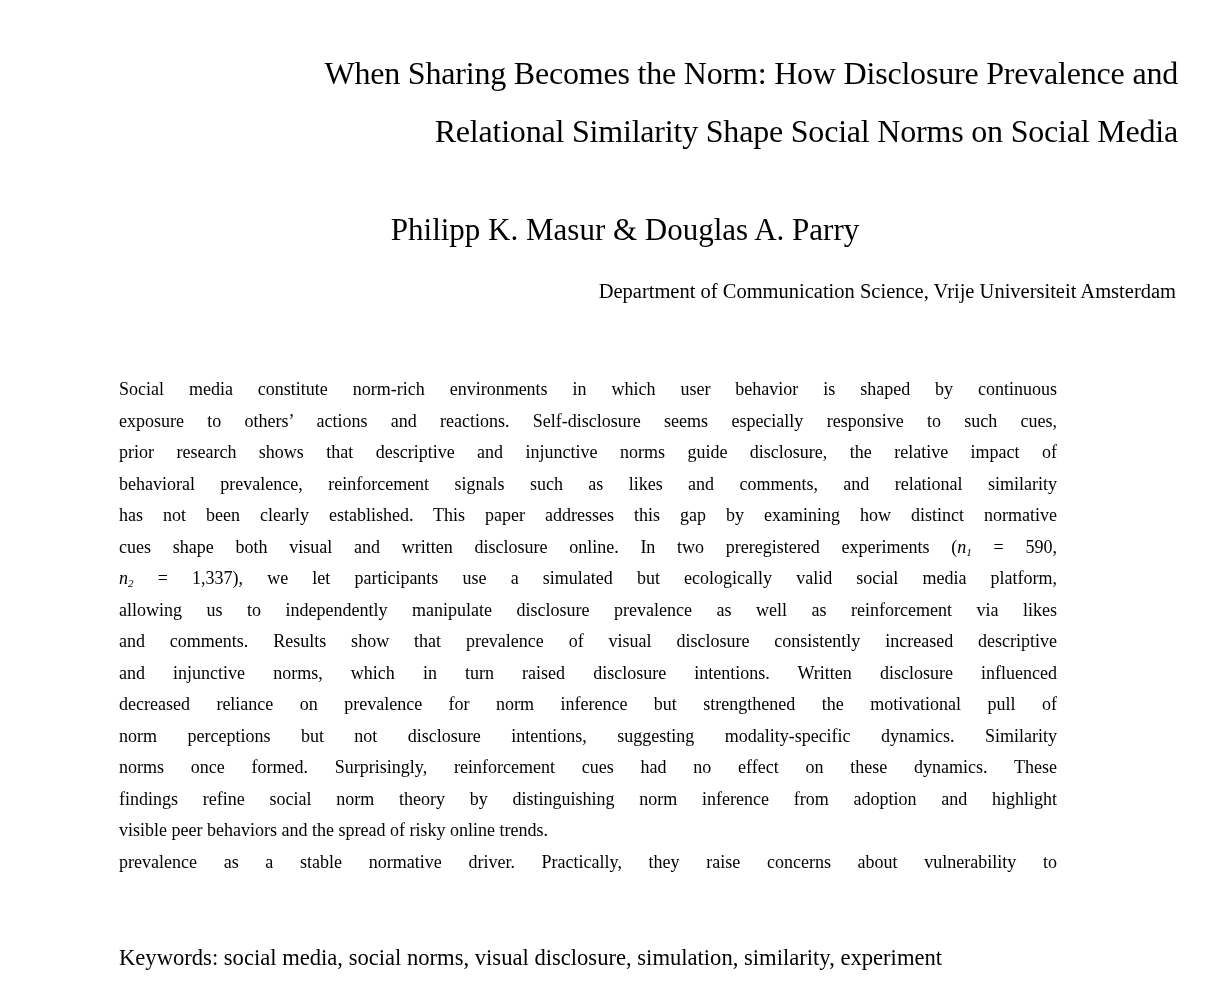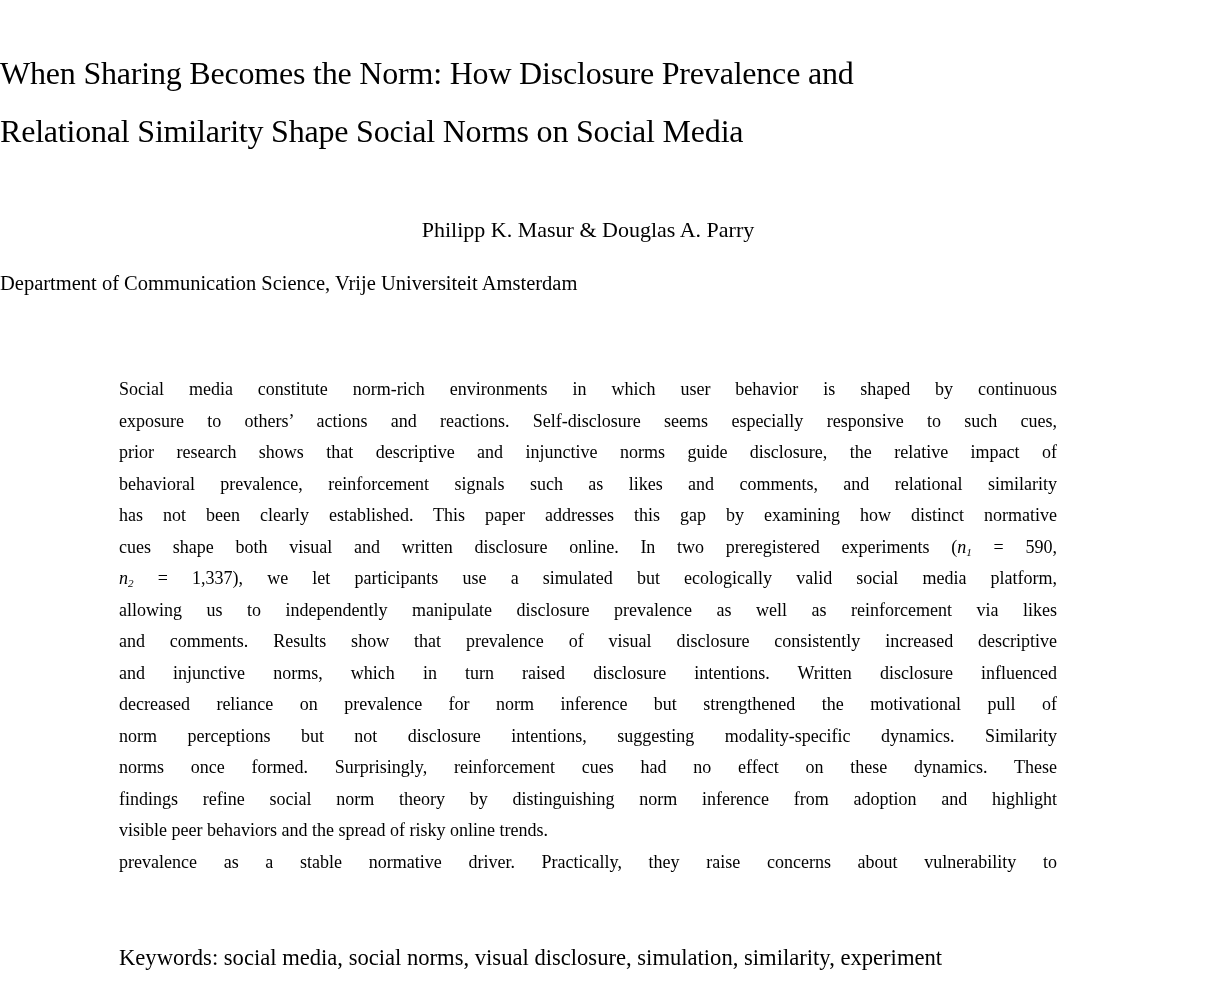--- a/index.html
+++ b/index.html
@@ -13,44 +13,45 @@
       position: relative;
       overflow: hidden;
       font-family: "Liberation Serif", "DejaVu Serif", serif;
       color: #000000;
     }
     .title-block {
       position: absolute;
       left: 0;
       top: 44px;
       width: 1178px;
-      text-align: left;
+      text-align: right;
     }
     .title-line {
       font-size: 32px;
       line-height: 58px;
       white-space: nowrap;
       letter-spacing: -0.2px;
     }
     .authors {
       position: absolute;
       left: 0;
       top: 214px;
       width: 1176px;
       text-align: center;
-      font-size: 22px;
+      font-size: 31px;
       line-height: 32px;
       white-space: nowrap;
+      padding-left: 37px;
     }
     .affiliation {
       position: absolute;
       left: 0;
-      top: 268px;
+      top: 276px;
       width: 1176px;
-      text-align: left;
+      text-align: right;
       font-size: 20.5px;
       line-height: 30px;
       white-space: nowrap;
     }
     .abstract {
       position: absolute;
       left: 119px;
       top: 374px;
       width: 938px;
       font-size: 18px;

